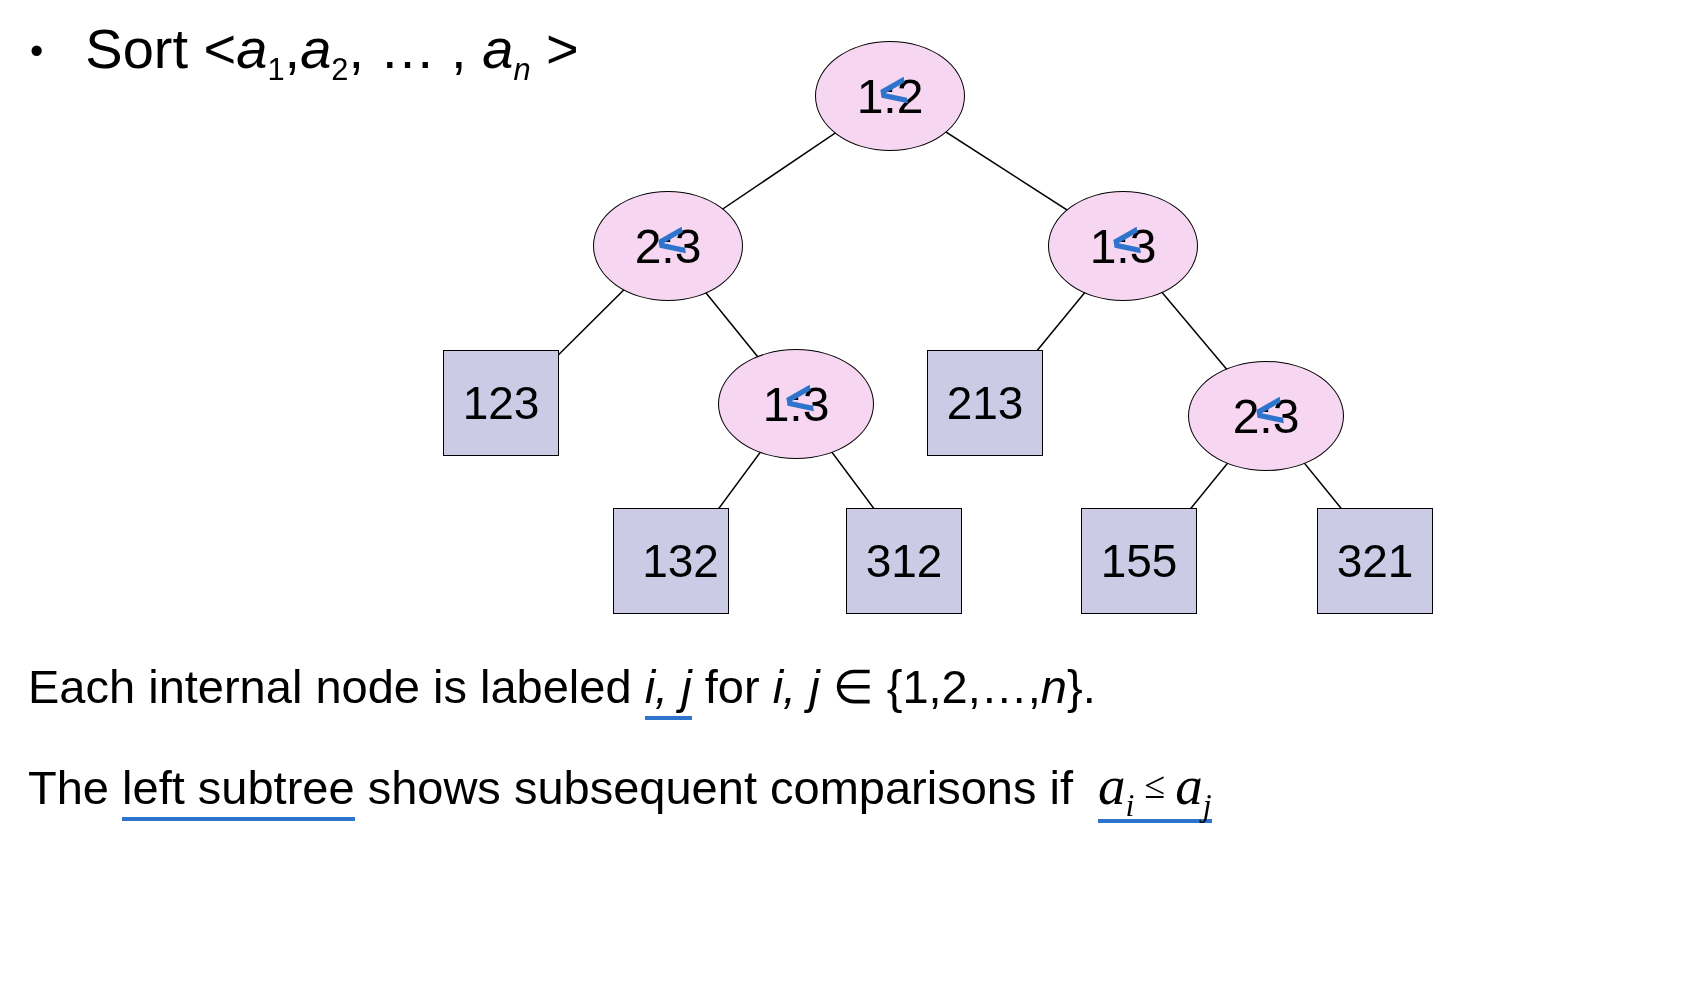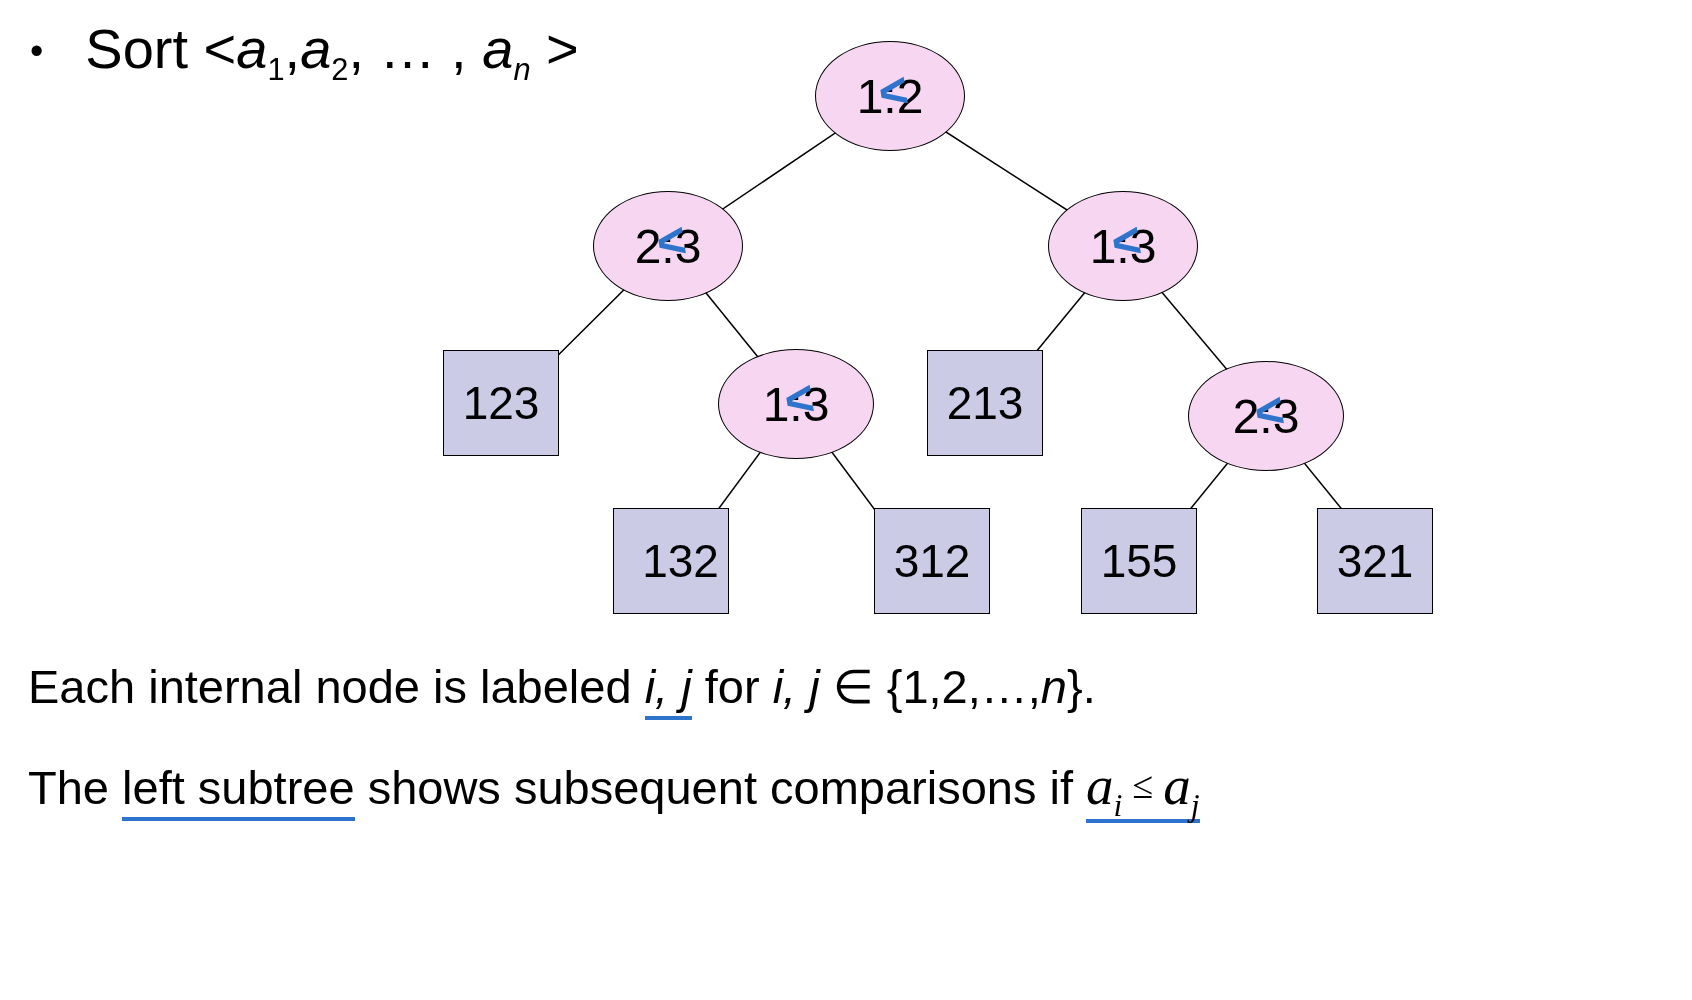--- a/index.html
+++ b/index.html
@@ -22,38 +22,38 @@
   .ellipse{background:#f6d6f0;border-radius:50%;}
   .leaf{background:#cbcbe6;width:116px;height:106px;font-size:46px;}
   .n-root{left:815px;top:41px;width:150px;height:110px;justify-content:center;}
   .n-left{left:593px;top:191px;width:150px;height:110px;}
   .n-right{left:1048px;top:191px;width:150px;height:110px;}
   .n-mid{left:718px;top:349px;width:156px;height:110px;}
   .n-rr{left:1188px;top:361px;width:156px;height:110px;}
   .l-123{left:443px;top:350px;}
   .l-213{left:927px;top:350px;}
   .l-132{left:613px;top:508px;padding-left:19px;}
-  .l-312{left:874px;top:508px;}
+  .l-312{left:846px;top:508px;}
   .l-231{left:1081px;top:508px;}
   .l-321{left:1317px;top:508px;}
   .pen-mark{
     position:absolute;left:0;top:0;width:100%;height:100%;
     display:flex;align-items:center;justify-content:center;
     color:#2e74cc;font-size:50px;font-weight:bold;
     transform:rotate(-9deg) translate(4px,-4px);
     pointer-events:none;
   }
   
   .caption{position:absolute;left:28px;font-size:47px;line-height:1.25;white-space:nowrap;}
   .cap-1{top:658px;}
   .cap-2{top:752px;}
   .cap-3{top:848px;}
   .caption i{font-style:italic;}
   .u{border-bottom:4px solid #2e74cc;padding-bottom:3px;}
-  .math{font-family:"Liberation Serif",serif;font-style:italic;font-size:55px;}
+  .math{font-family:"Liberation Serif",serif;font-style:italic;font-size:55px;margin-left:12px;}
   .math sub{font-size:58%;font-style:italic;}
   .math .rel{font-size:38px;font-style:normal;margin:0 10px;vertical-align:6px;}
 </style>
 </head>
 <body>
 
 <div class="slide">
 
   <div class="bullet-row">
     <span class="bullet-glyph">•</span>

